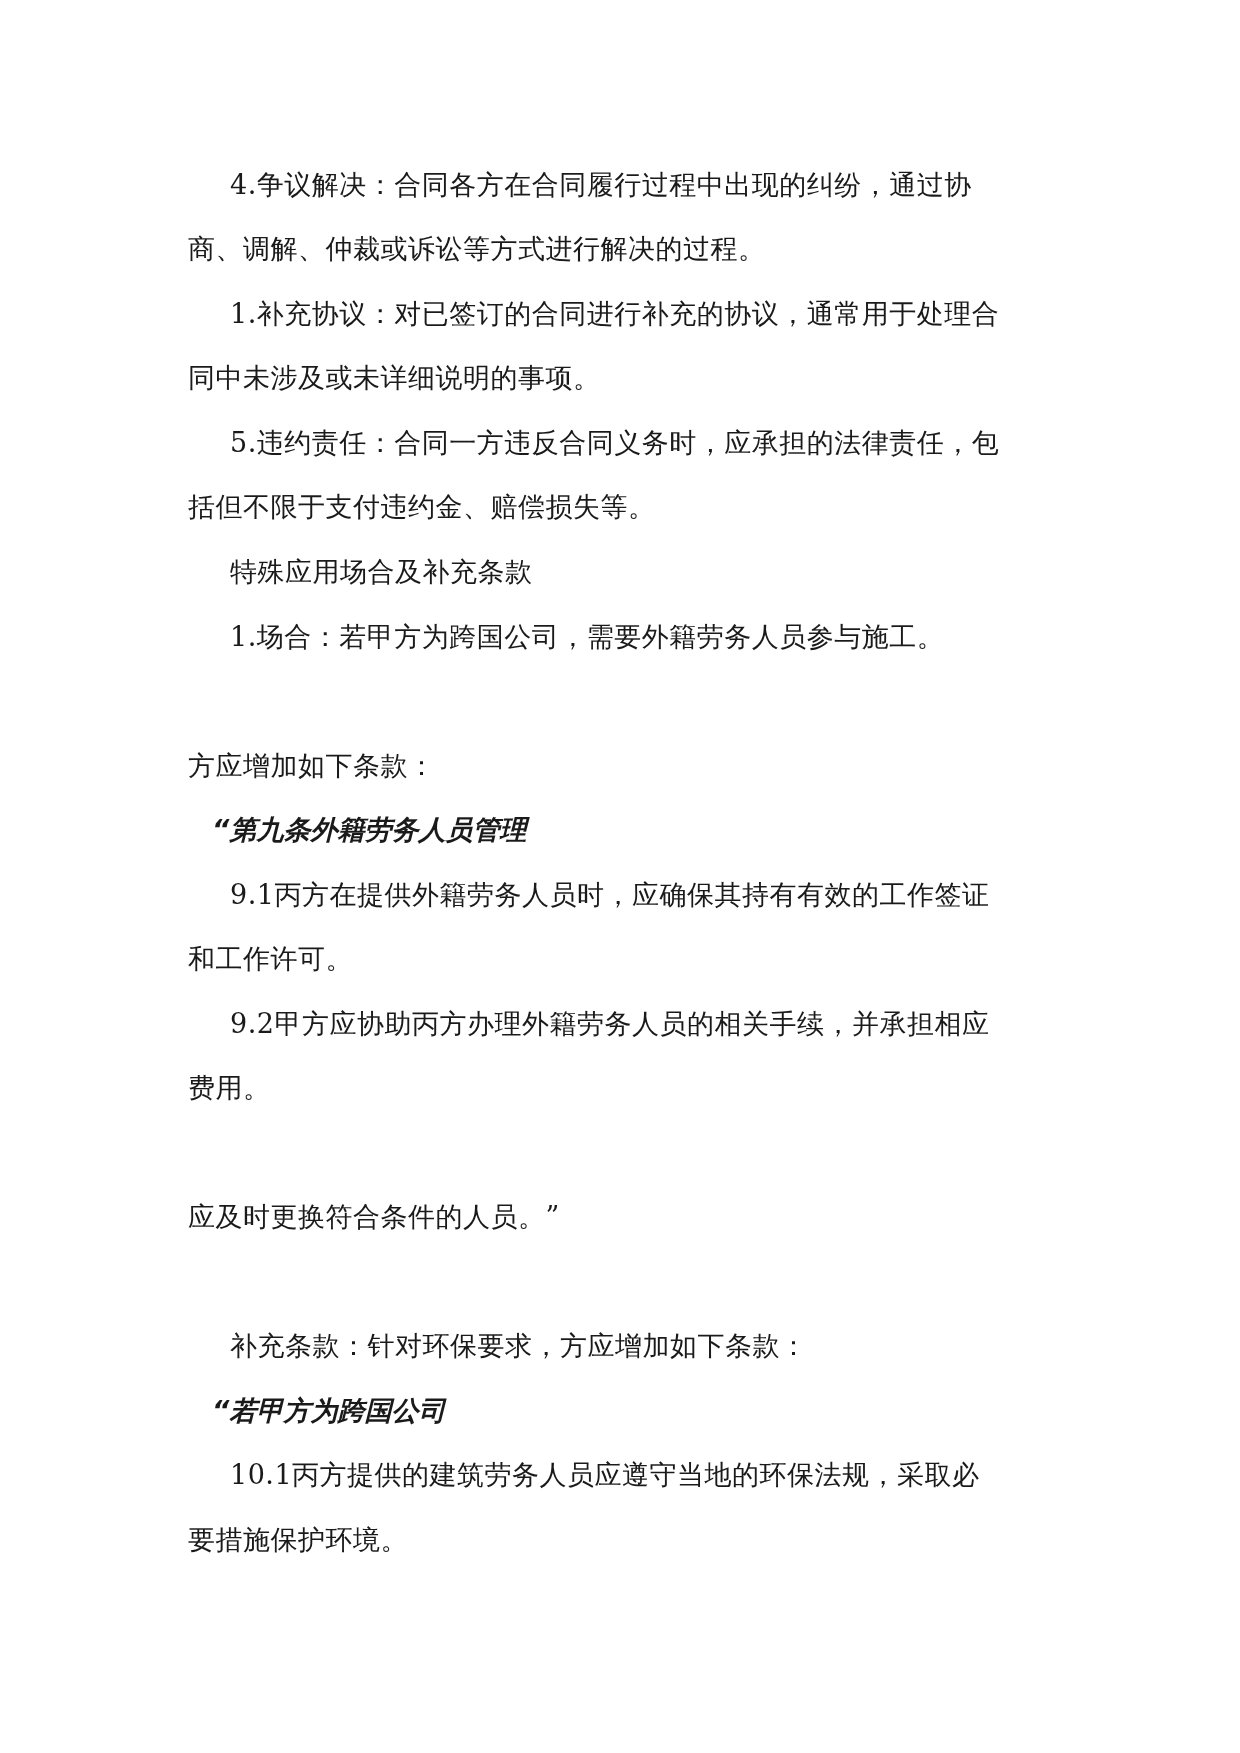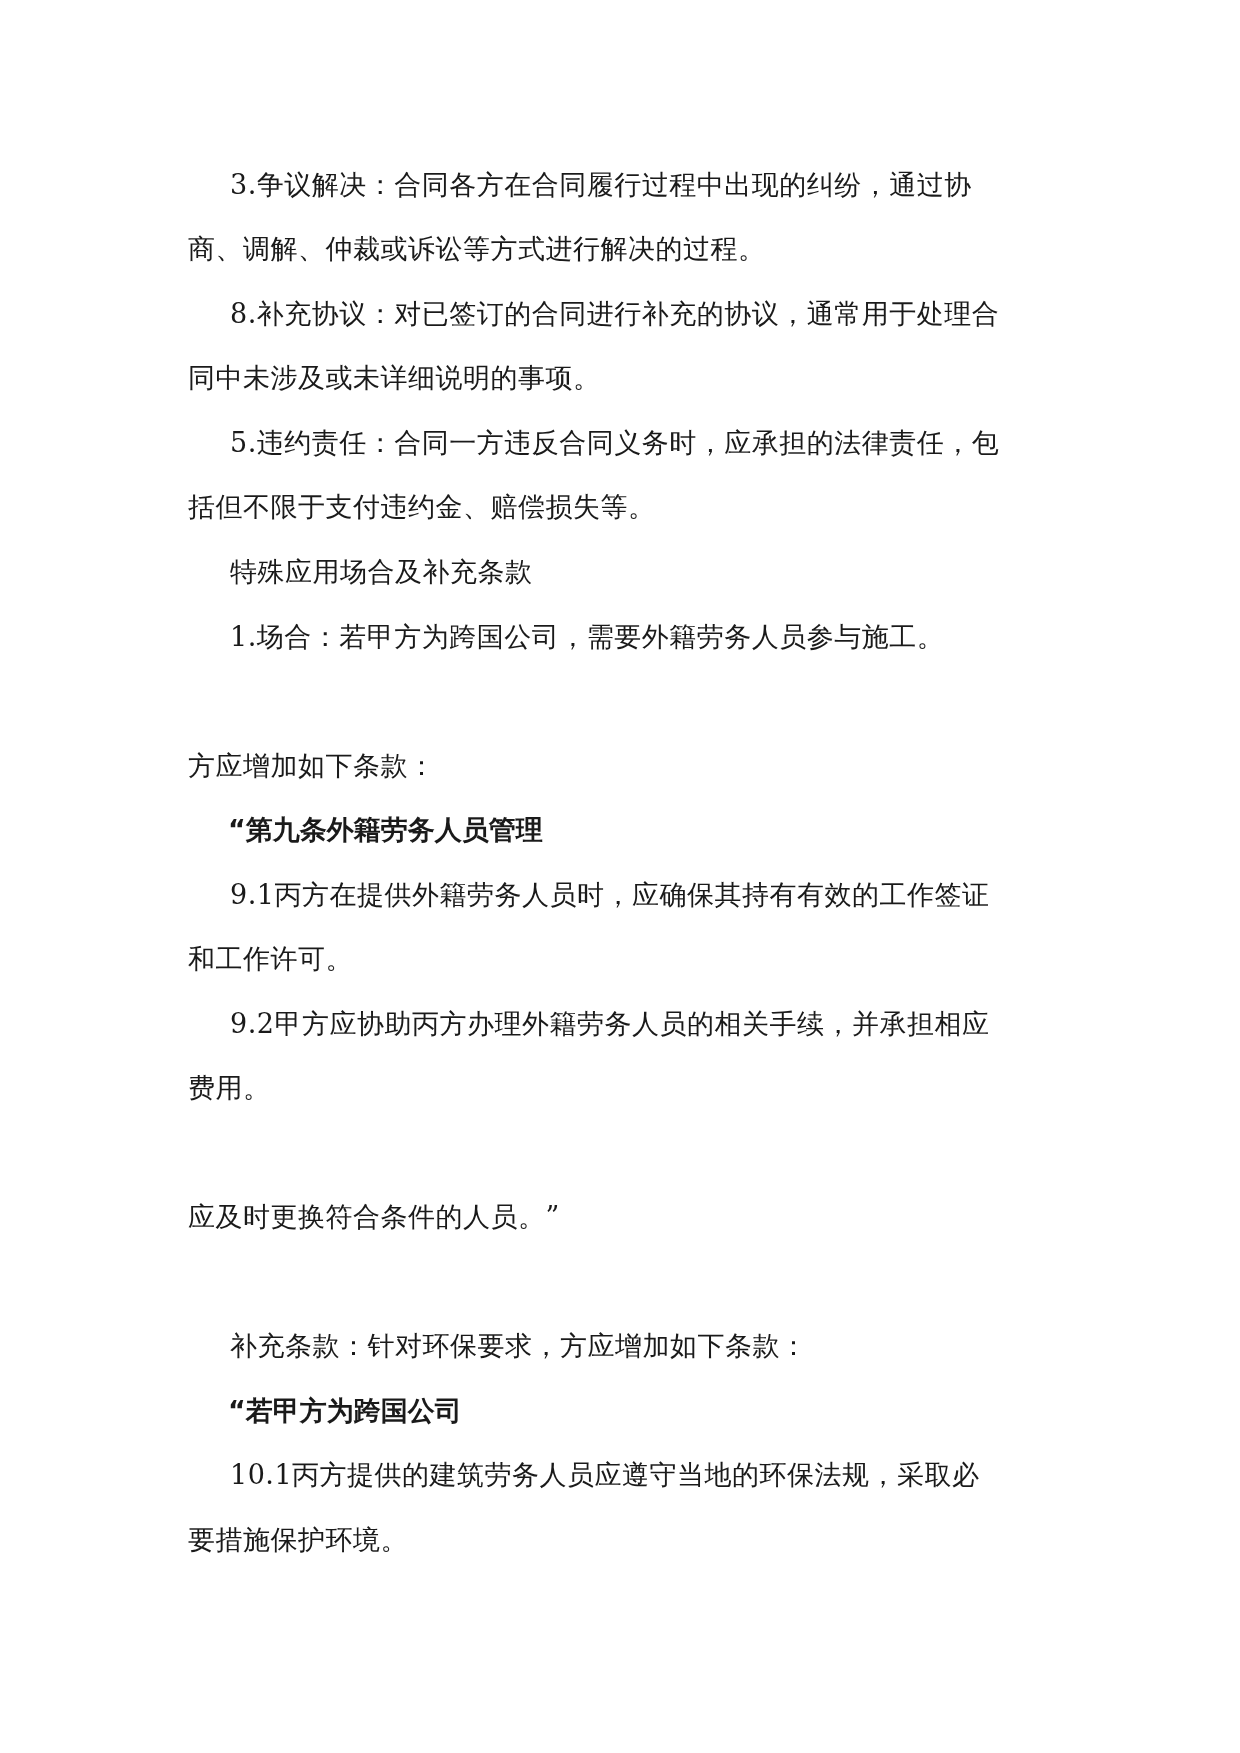--- a/index.html
+++ b/index.html
@@ -28,32 +28,33 @@
       left: 188px;
       font-size: 27px;
       line-height: 34px;
       white-space: nowrap;
       letter-spacing: 0.5px;
     }
     .indent { left: 230px; }
     .heading {
       font-family: "DejaVu Sans", "Liberation Sans", sans-serif;
       font-weight: bold;
-      left: 228px;
+      left: 212px;
       letter-spacing: 0px;
+      font-style: italic;
     }
   </style>
 </head>
 <body>
 
 <div class="page">
-  <div class="line indent" style="top:168px">3.争议解决：合同各方在合同履行过程中出现的纠纷，通过协</div>
+  <div class="line indent" style="top:168px">4.争议解决：合同各方在合同履行过程中出现的纠纷，通过协</div>
   <div class="line" style="top:232px">商、调解、仲裁或诉讼等方式进行解决的过程。</div>
 
-  <div class="line indent" style="top:297px">8.补充协议：对已签订的合同进行补充的协议，通常用于处理合</div>
+  <div class="line indent" style="top:297px">1.补充协议：对已签订的合同进行补充的协议，通常用于处理合</div>
   <div class="line" style="top:361px">同中未涉及或未详细说明的事项。</div>
 
   <div class="line indent" style="top:426px">5.违约责任：合同一方违反合同义务时，应承担的法律责任，包</div>
   <div class="line indent" style="top:555px">特殊应用场合及补充条款</div>
 
   <div class="line" style="top:490px">括但不限于支付违约金、赔偿损失等。</div>
 
   <div class="line indent" style="top:620px">1.场合：若甲方为跨国公司，需要外籍劳务人员参与施工。</div>
   <div class="line" style="top:749px">方应增加如下条款：</div>
 

